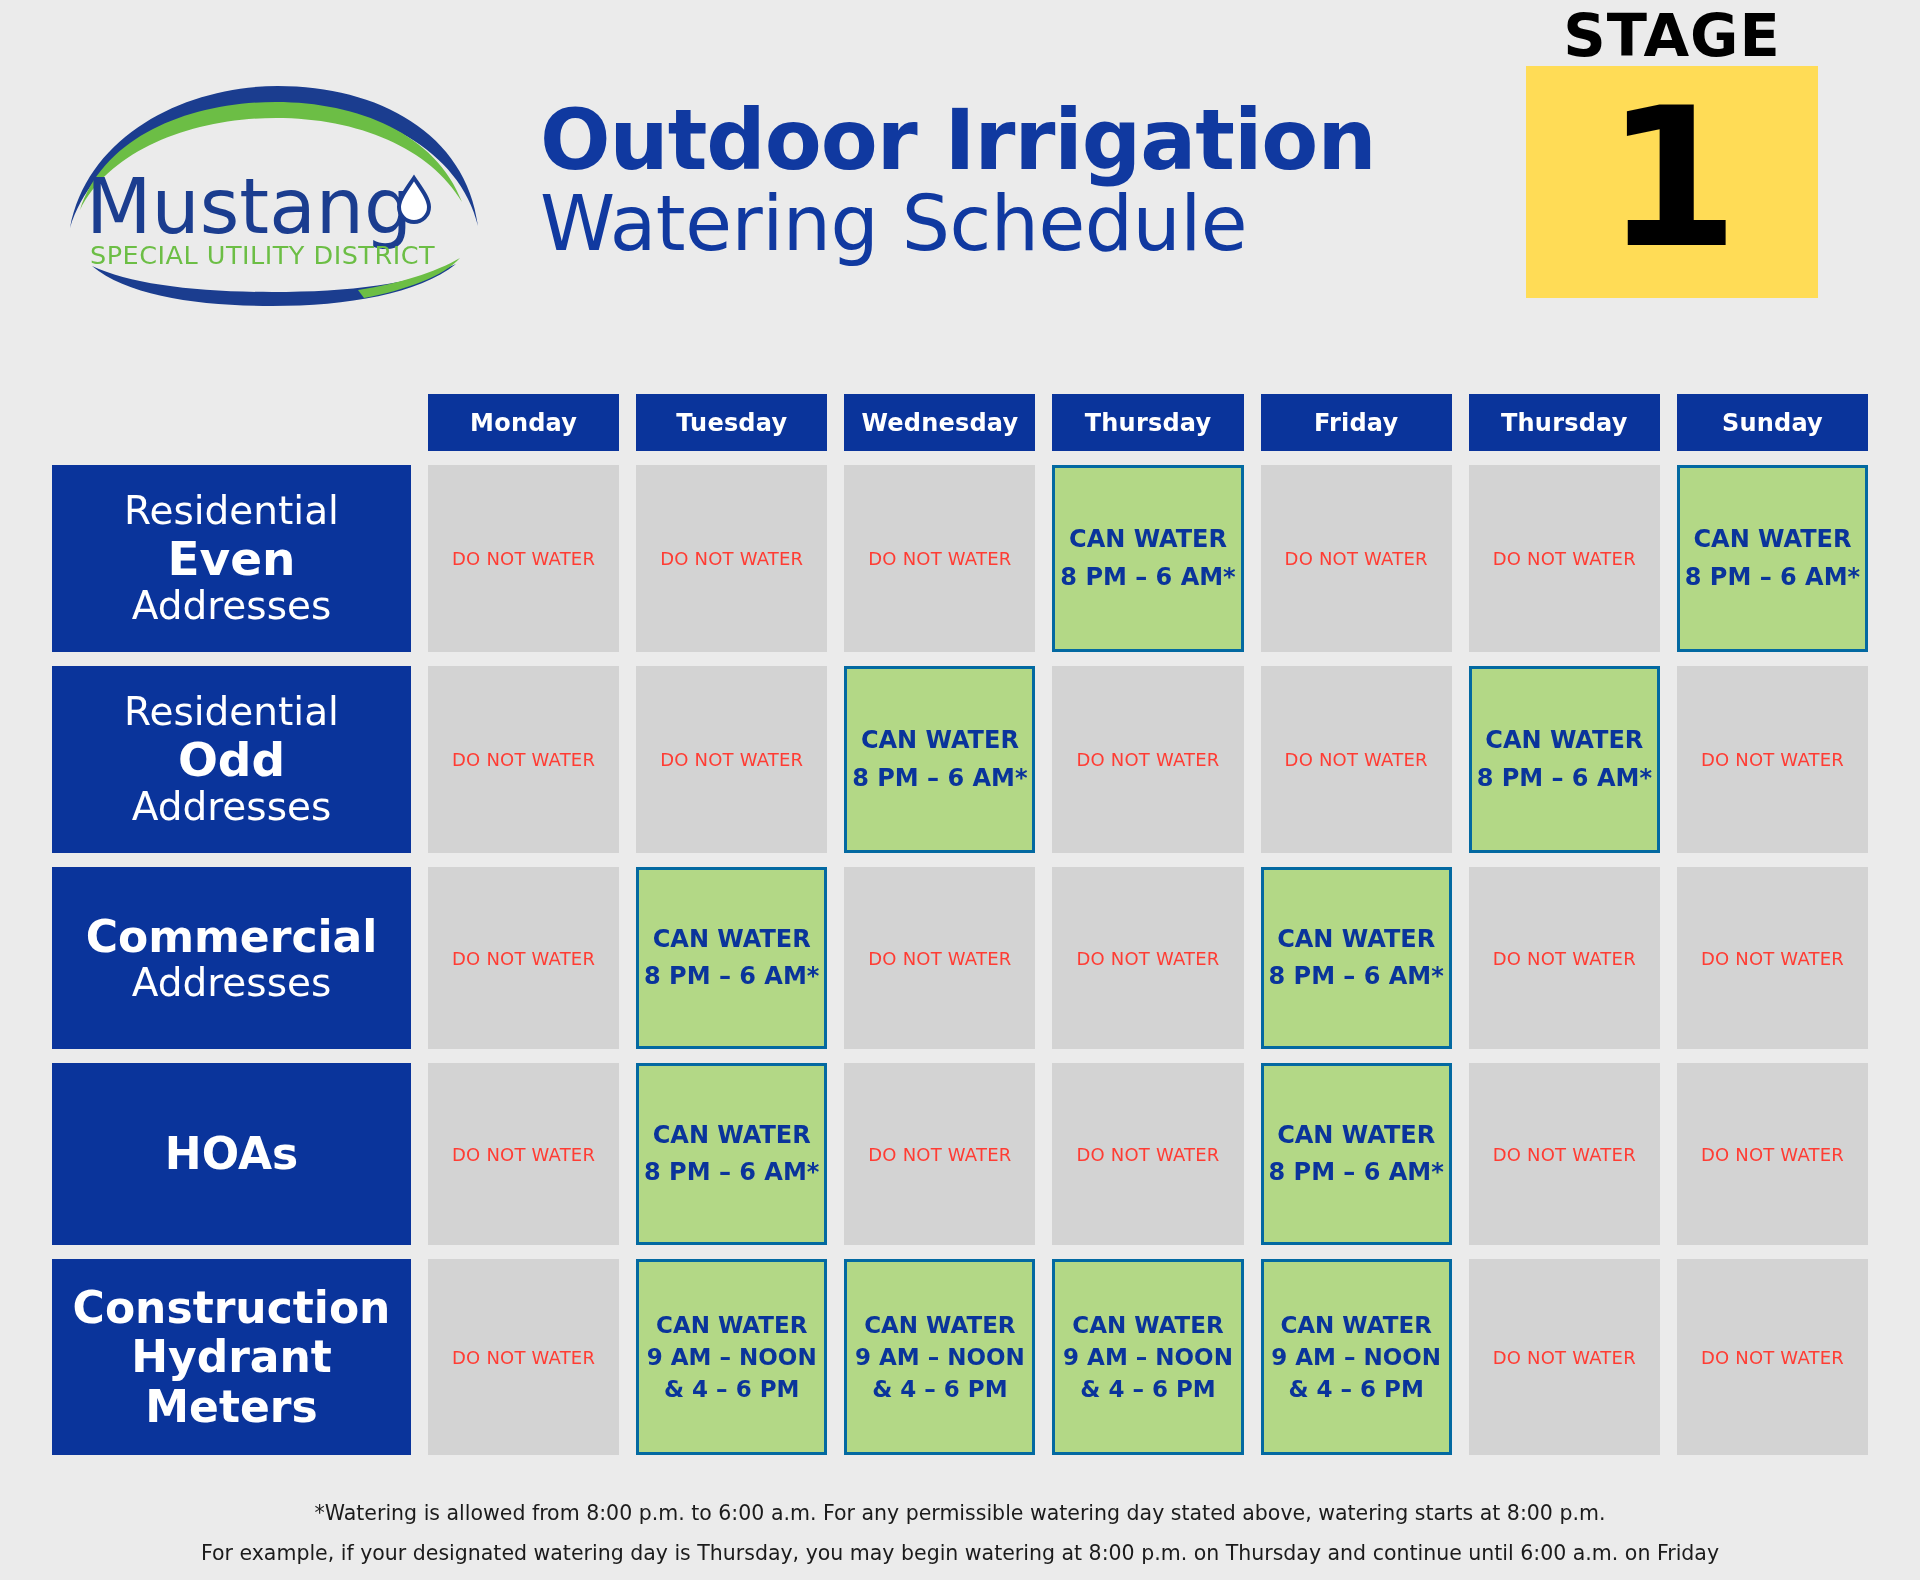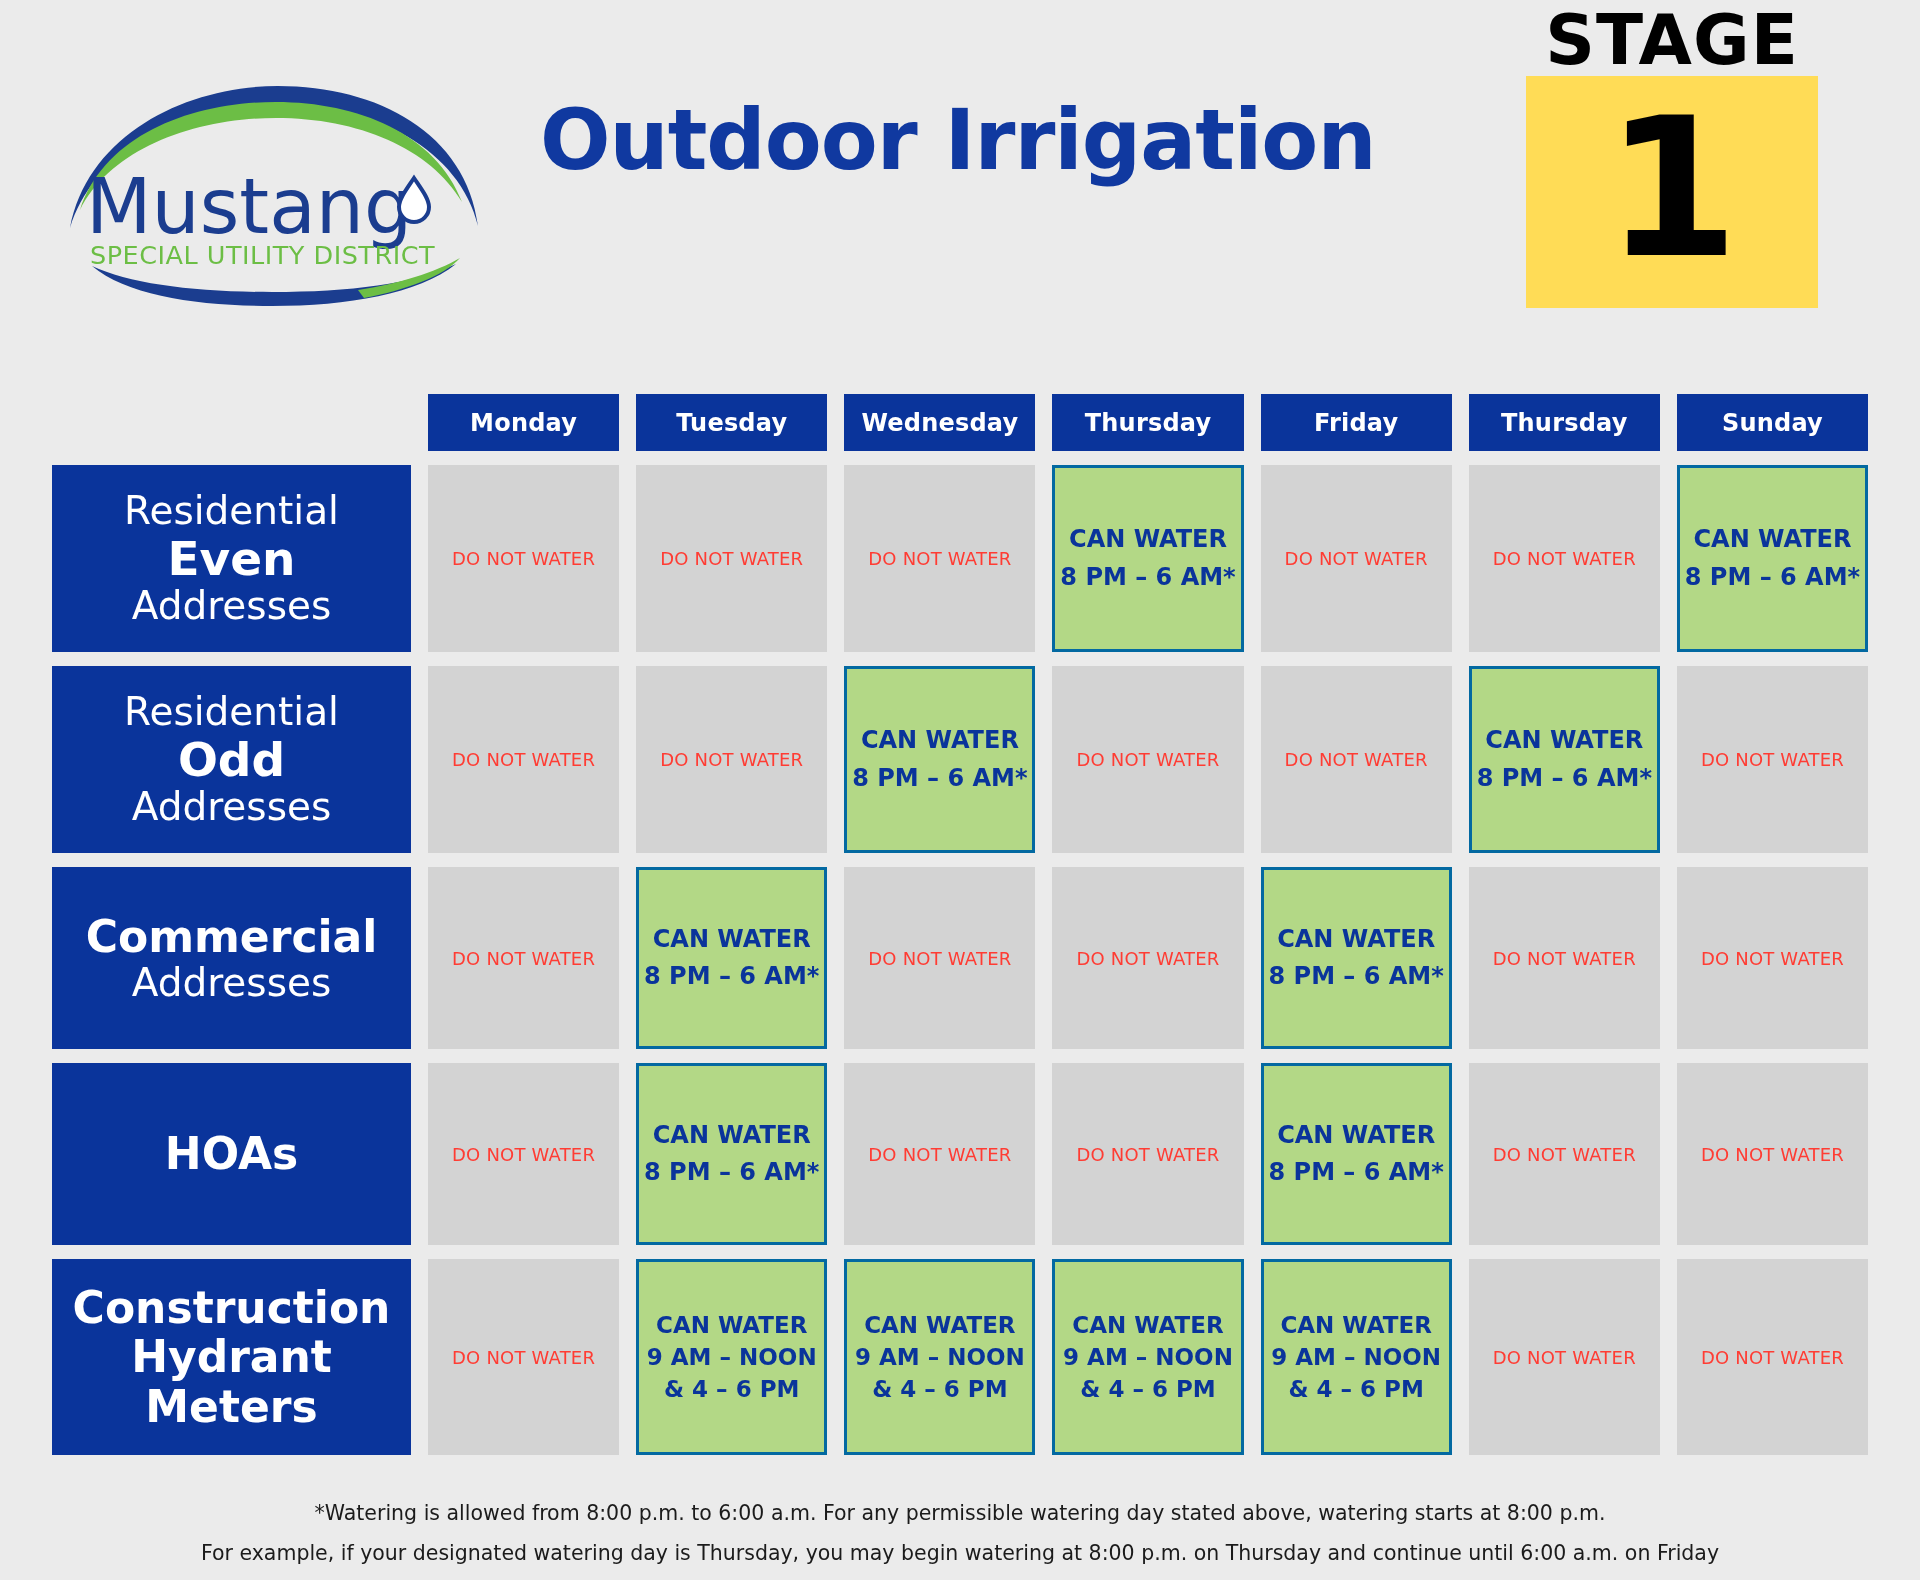--- a/index.html
+++ b/index.html
@@ -55,21 +55,21 @@
   }
 
   .stage-badge {
     position: absolute;
     right: 102px;
     top: 8px;
     width: 292px;
     text-align: center;
   }
   .stage-word {
-    font-size: 69px;
+    font-size: 59px;
     font-weight: 700;
     color: #000000;
     letter-spacing: 1px;
     line-height: 0.95;
   }
   .stage-box {
     margin-top: 2px;
     width: 292px;
     height: 232px;
     background: #ffdc56;
@@ -225,20 +225,21 @@
       <text x="28" y="155" font-family="'DejaVu Sans','Liberation Sans',sans-serif" font-size="76" font-weight="400" fill="#1b3d8f">Mustang</text>
 
       <text x="32" y="186" font-family="'DejaVu Sans','Liberation Sans',sans-serif" font-size="25.5" font-weight="400" fill="#6cbe45" letter-spacing="0.5">SPECIAL UTILITY DISTRICT</text>
 
       <path d="M356,100 C 348,112 341,121 341,129 a 15 15 0 0 0 30 0 c 0,-8 -7,-17 -15,-29 Z" fill="#ffffff" stroke="#1b3d8f" stroke-width="4"></path>
     </svg>
   </div>
 
   <div class="title-block">
     <div class="title-line1">Outdoor Irrigation</div>
+    <div class="title-line2">Watering Schedule</div>
   </div>
 
   <div class="stage-badge">
     <div class="stage-word">STAGE</div>
     <div class="stage-box">
       <div class="stage-num">1</div>
     </div>
   </div>
 
 </div>

